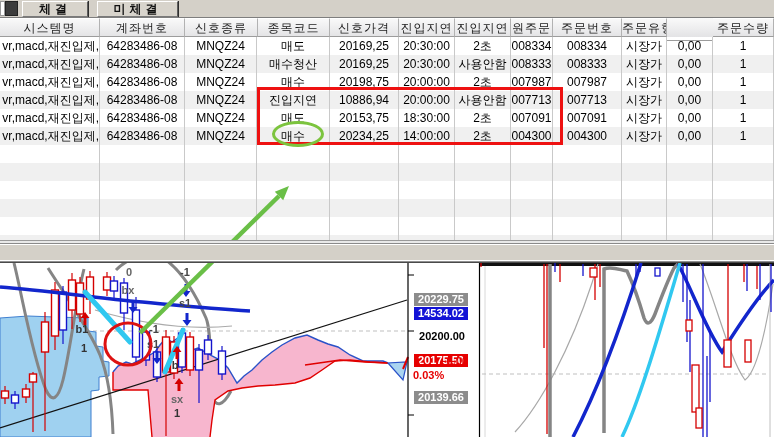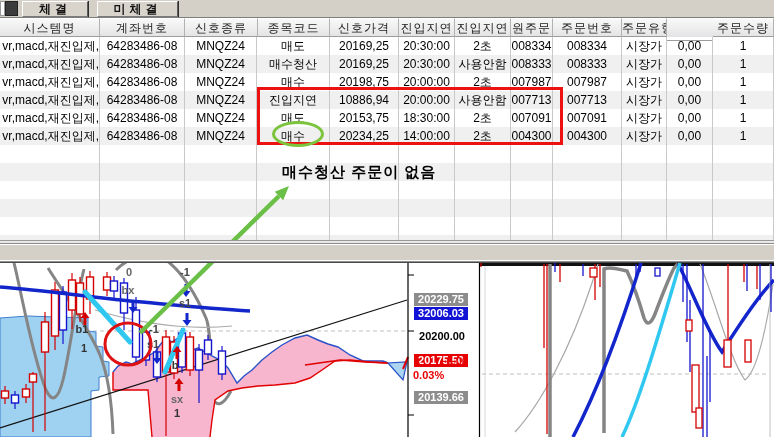--- a/index.html
+++ b/index.html
@@ -245,21 +245,20 @@
         <div class="td" style="width: 42px;"></div>
         <div class="td" style="width: 69px;"></div>
         <div class="td" style="width: 45px;"></div>
         <div class="td" style="width: 46px;"></div>
         <div class="td" style="width: 61px;"></div>
       </div>
     </div>
 
   <div class="red-rect"></div>
   <div class="green-ellipse"></div>
-  <div class="note">매수청산 주문이 없음</div>
 
   <svg class="arrow-svg" viewBox="0 0 774 437">
     <line x1="140" y1="333" x2="279" y2="196" stroke="#6abf47" stroke-width="4.5"></line>
     <polygon points="289,186 283.2,200.3 274.8,191.7" fill="#6abf47"></polygon>
   </svg>
 
   <div class="splitter"></div>
 
   <div class="charts">
     <svg width="774" height="174" viewBox="0 263 774 174">
@@ -415,21 +414,21 @@
           <rect x="686" y="320" width="6" height="11" fill="#fff" stroke="#d40000" stroke-width="1.3"></rect>
           <rect x="692" y="365" width="7" height="47" fill="#fff" stroke="#d40000" stroke-width="1.3"></rect>
           <rect x="696" y="408" width="6" height="20" fill="#fff" stroke="#d40000" stroke-width="1.3"></rect>
           <rect x="724" y="340" width="7" height="27" fill="#fff" stroke="#d40000" stroke-width="1.3"></rect>
           <rect x="745" y="340" width="6" height="22" fill="#fff" stroke="#d40000" stroke-width="1.3"></rect>
         </g>
     </svg>
   </div>
 
   <div class="axis-badge" style="top:293px;background:#8c8c8c;">20229.75</div>
-  <div class="axis-badge" style="top:307px;background:#1313d6;">32006.03</div>
+  <div class="axis-badge" style="top:307px;background:#1313d6;">14534.02</div>
   <div class="axis-plain" style="top:324px;margin-top:6px;">20200.00</div>
   <div class="axis-badge" style="top:354px;background:#e60000;">20175.50</div>
   <div class="axis-change" style="top:355px;color:#e60000;">
     <span style="font-size:9px;">▲</span>
     <span>6.00</span>
   </div>
   <div class="axis-change" style="top:369px;color:#e60000;">
     <span>0.03%</span>
   </div>
   <div class="axis-badge" style="top:391px;background:#8c8c8c;">20139.66</div>

